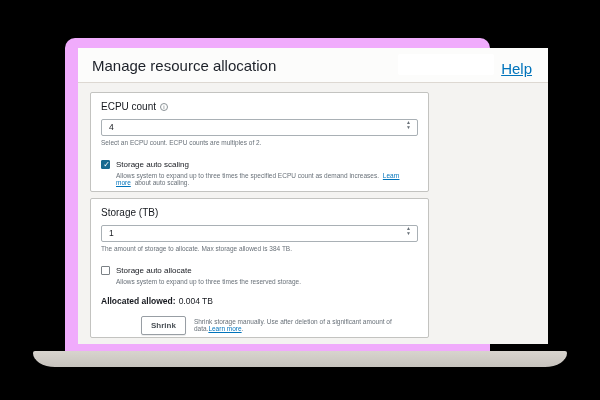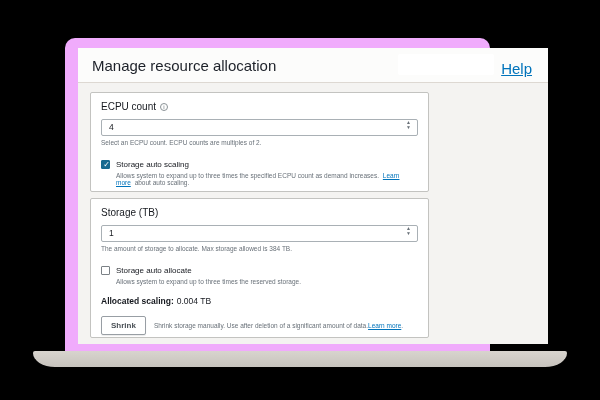--- a/index.html
+++ b/index.html
@@ -58,21 +58,21 @@
   .chk.checked .tick { position:absolute; left:0; top:-1px; width:9px;
          color:#fff; font-size:8px; line-height:10px; text-align:center; }
   .chklbl { font-size:8px; color:#16191f; }
   .desc { font-size:6.5px; color:#687078; margin:3px 0 0 15px; }
   .desc .sp { margin-right:2px; }
   .link { color:#0073bb; text-decoration:underline; cursor:pointer; }
 
   .alloc { margin-top:11px; font-size:8.5px; color:#16191f; }
   .alloc b { margin-right:3px; }
 
-  .shrinkrow { display:flex; align-items:center; gap:8px; margin-top:10px; }
+  .shrinkrow { display:flex; align-items:center; gap:8px; margin-top:10px;margin-left:40px; }
   .btn { background:#fff; border:1px solid #989ea4; border-radius:2px;
          font-size:8px; font-weight:700; color:#4a5056; padding:4px 9px;
          cursor:pointer; box-shadow:0 1px 1px rgba(0,0,0,0.08);
          font-family:"Liberation Sans", sans-serif; }
   .shrinktxt { font-size:6.5px; color:#687078; }
 </style>
 </head>
 <body>
 
 <div class="stage">
@@ -130,21 +130,21 @@
 
           <div class="chkrow">
             <span class="chk"></span>
             <span class="chklbl">Storage auto allocate</span>
           </div>
           <div class="desc">
             <span>Allows system to expand up to three times the reserved storage.</span>
           </div>
 
           <div class="alloc">
-            <b>Allocated scaling:</b><span>0.004 TB</span>
+            <b>Allocated allowed:</b><span>0.004 TB</span>
           </div>
 
           <div class="shrinkrow">
             <button class="btn">Shrink</button>
             <span class="shrinktxt">
               <span class="sp">Shrink storage manually. Use after deletion of a significant amount of data.</span><a class="link">Learn more</a><span>.</span>
             </span>
           </div>
         </div>
 

